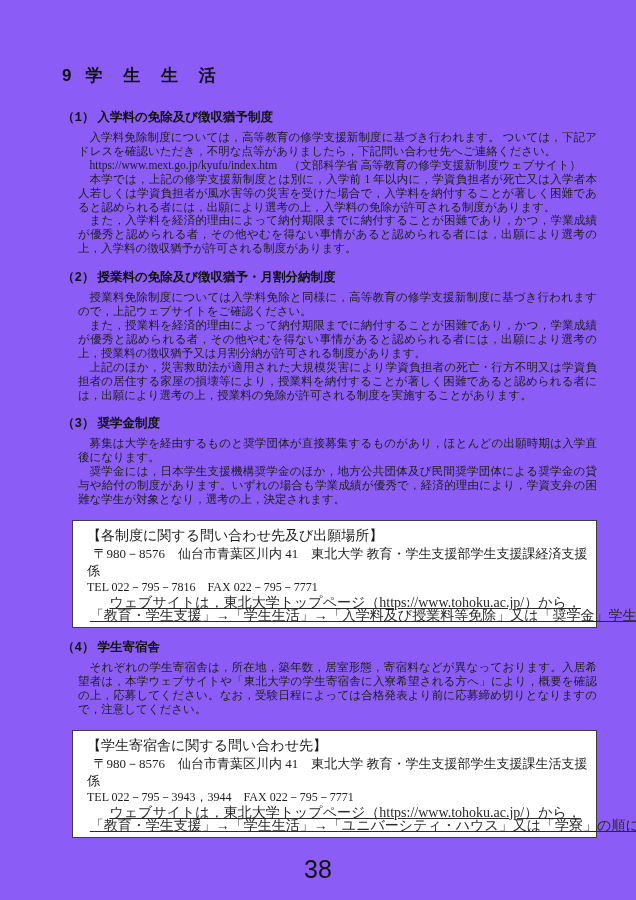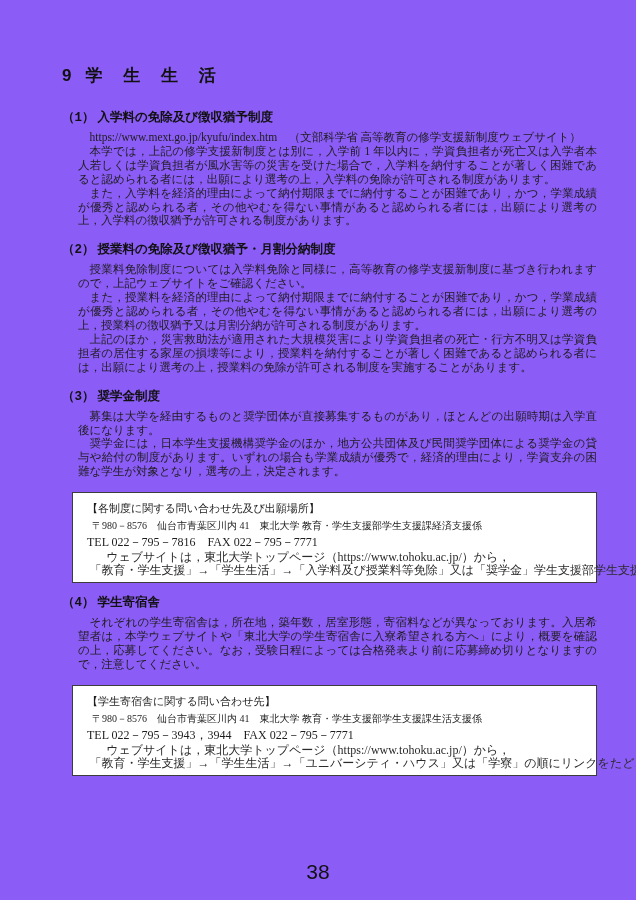--- a/index.html
+++ b/index.html
@@ -25,46 +25,47 @@
   .sec-body {
     margin-left: 16px; font-size: 11.5px; line-height: 13.9px;
     text-align: justify; text-justify: inter-ideograph;
   }
   .sec-body p { margin: 0; text-indent: 1em; }
   .sec-body p.url-line { text-indent: 1em; letter-spacing: 0; }
   .contact-box {
     border: 1.4px solid #3c3c3c; margin: 9px 0 11px 10px;
     padding: 6px 8px 5px 14px; background: #fff;
   }
-  .box-header  { font-size: 11px; line-height: 18px; }
-  .box-address { font-size: 10px; line-height: 17px; text-indent: 0.5em; }
+  .box-header  { font-size: 14px; line-height: 18px; }
+  .box-address { font-size: 13px; line-height: 17px; text-indent: 0.5em; }
   .box-tel     { font-size: 12px; line-height: 17px; }
-  .box-note    { font-size: 12px; line-height: 13px; color: #2a2a2a; }
+  .box-note    { font-size: 14px; line-height: 13px; color: #2a2a2a; text-decoration: underline; }
   .box-note.note1 { text-indent: 1.6em; }
   .box-note.note2 { text-indent: 0.2em; white-space: nowrap; }
   .page-number {
     position: absolute; bottom: 16px; left: 0; width: 636px;
     text-align: center; font-family: "Liberation Sans", "DejaVu Sans", sans-serif;
-    font-size: 21px; color: #111;
+    font-size: 25px; color: #111;
   }
 </style>
 </head>
 <body>
 
 <div class="page">
 
   <h1 class="doc-title">
     <span class="num">9</span><span class="txt">学 生 生 活</span>
   </h1>
 
   <section>
     <h2 class="sec-heading">
       <span class="label">（1）</span><span>入学料の免除及び徴収猶予制度</span>
     </h2>
     <div class="sec-body">
+      <p>入学料免除制度については，高等教育の修学支援新制度に基づき行われます。 ついては，下記アドレスを確認いただき，不明な点等がありましたら，下記問い合わせ先へご連絡ください。</p>
       <p class="url-line">https://www.mext.go.jp/kyufu/index.htm　（文部科学省 高等教育の修学支援新制度ウェブサイト）</p>
       <p>本学では，上記の修学支援新制度とは別に，入学前 1 年以内に，学資負担者が死亡又は入学者本人若しくは学資負担者が風水害等の災害を受けた場合で，入学料を納付することが著しく困難であると認められる者には，出願により選考の上，入学料の免除が許可される制度があります。</p>
       <p>また，入学料を経済的理由によって納付期限までに納付することが困難であり，かつ，学業成績が優秀と認められる者，その他やむを得ない事情があると認められる者には，出願により選考の上，入学料の徴収猶予が許可される制度があります。</p>
     </div>
   </section>
 
   <section>
     <h2 class="sec-heading">
       <span class="label">（2）</span><span>授業料の免除及び徴収猶予・月割分納制度</span>
     </h2>

